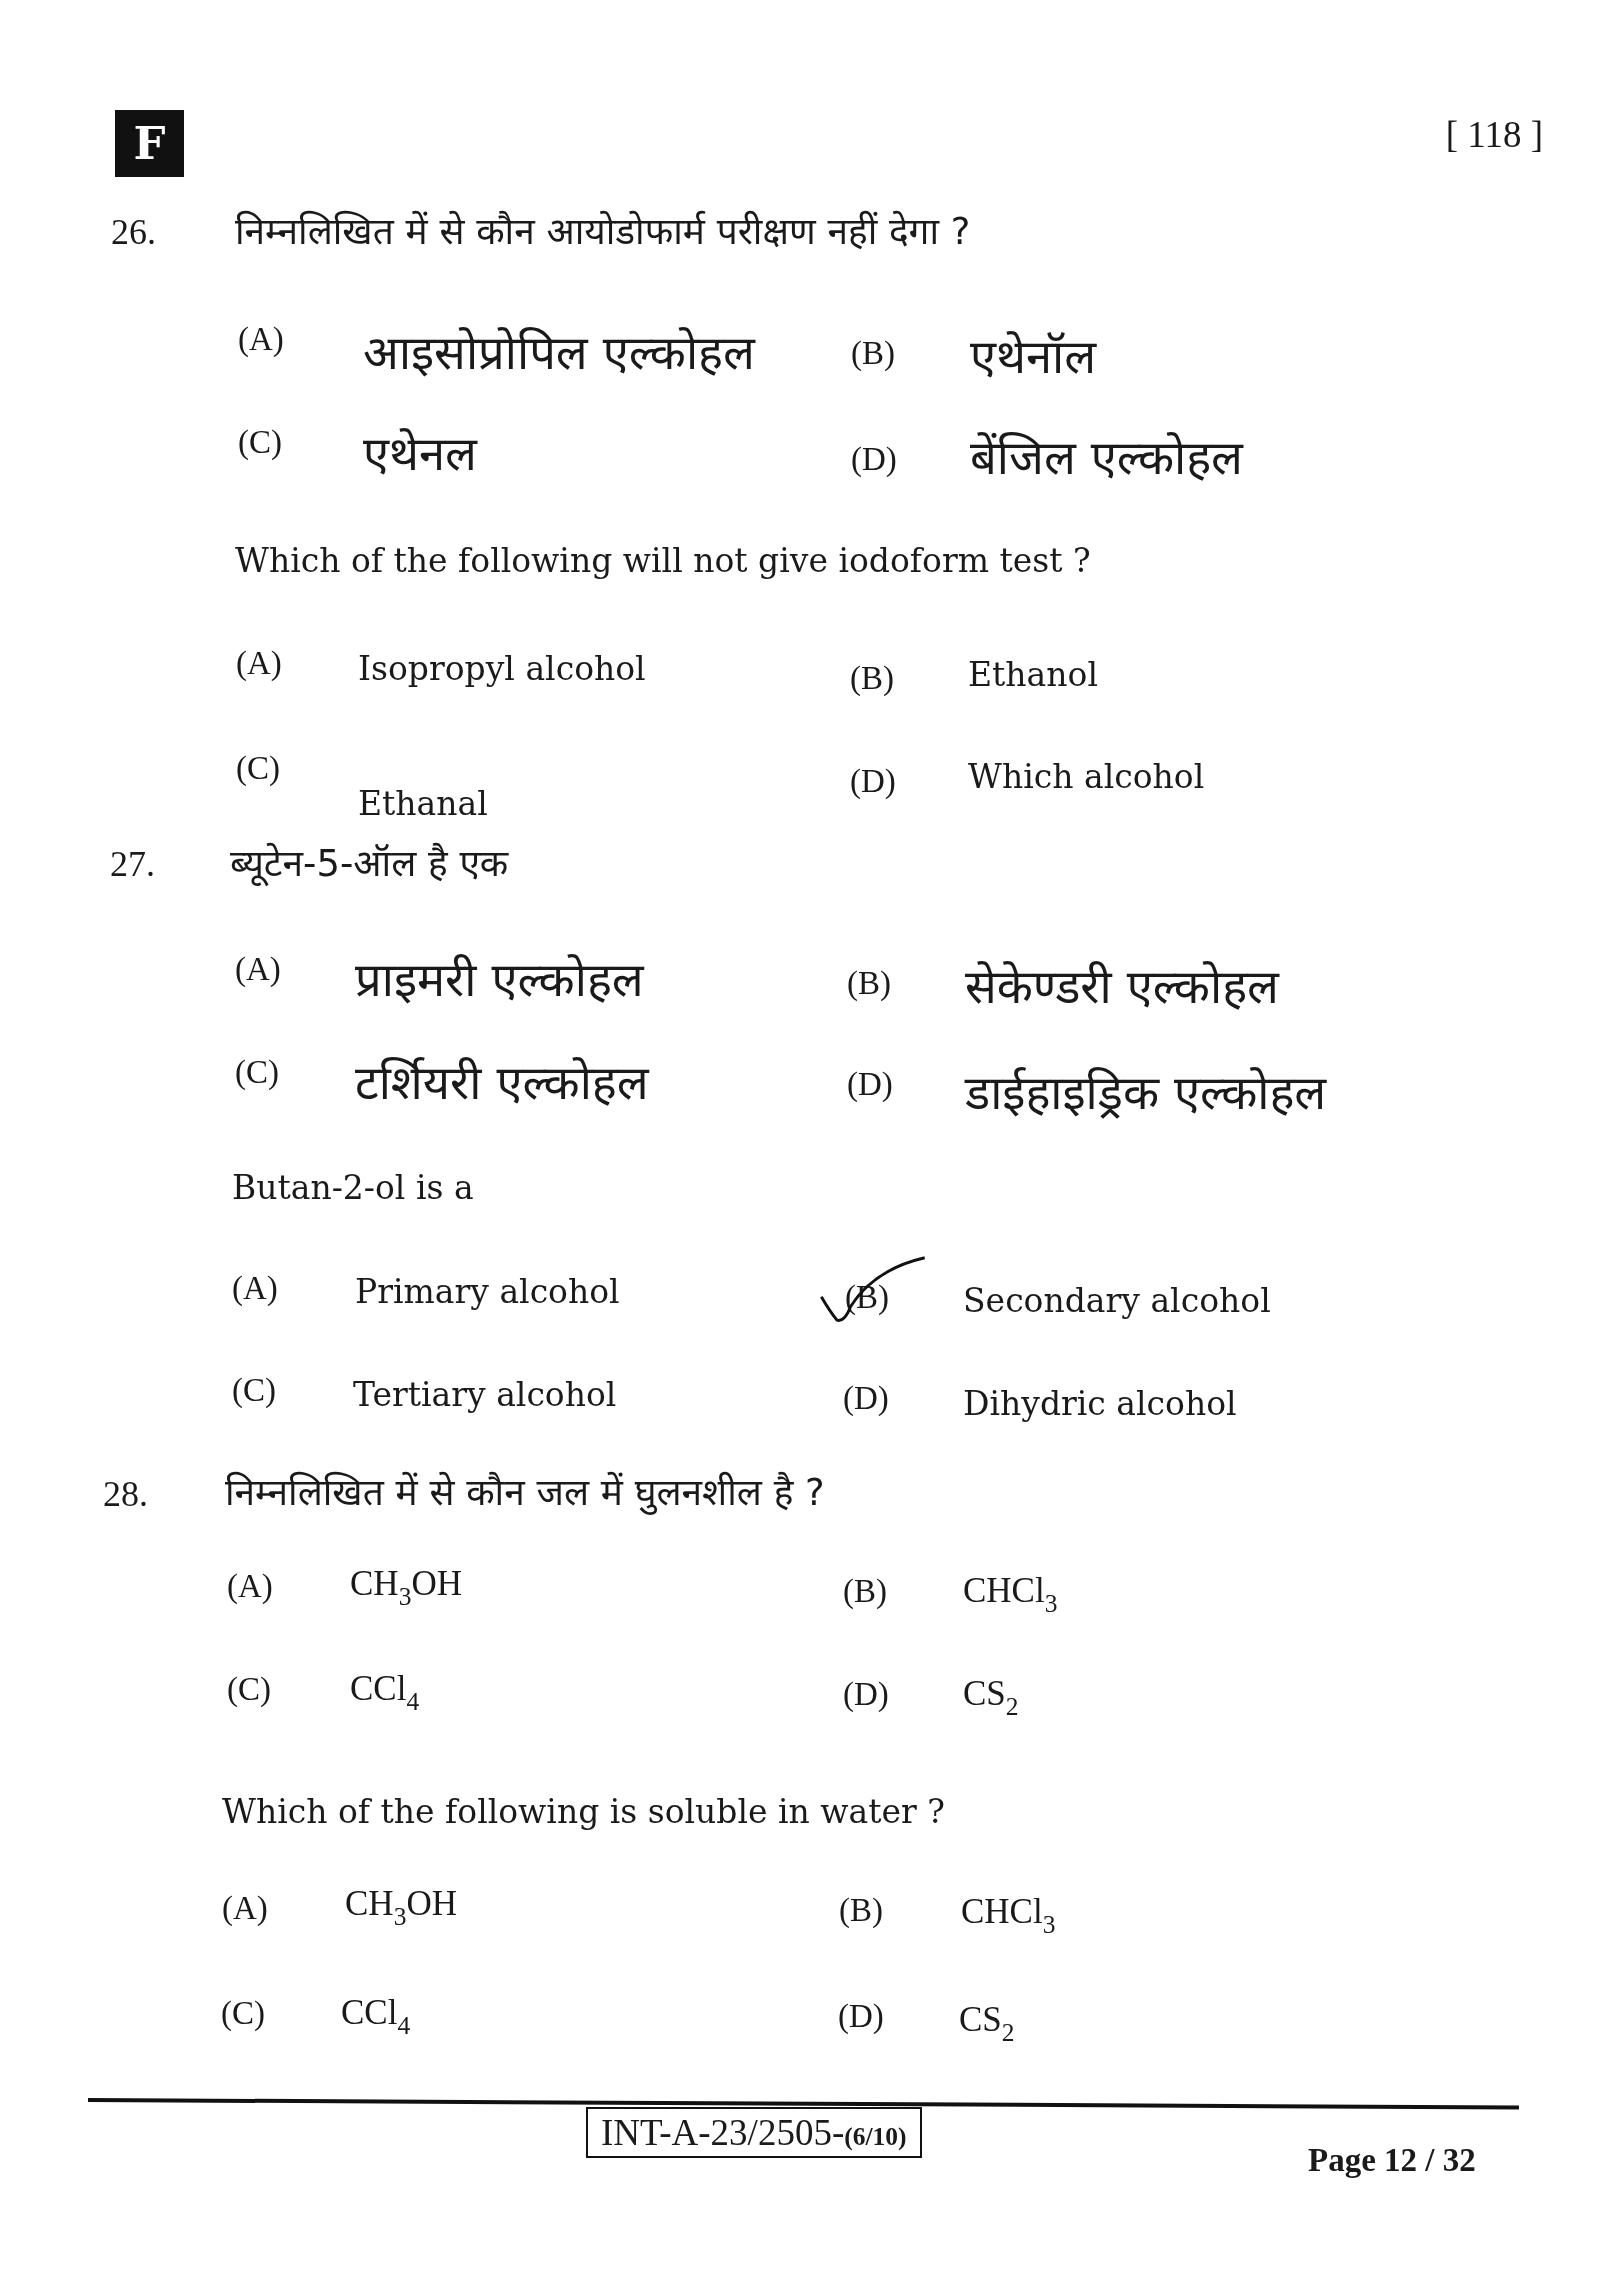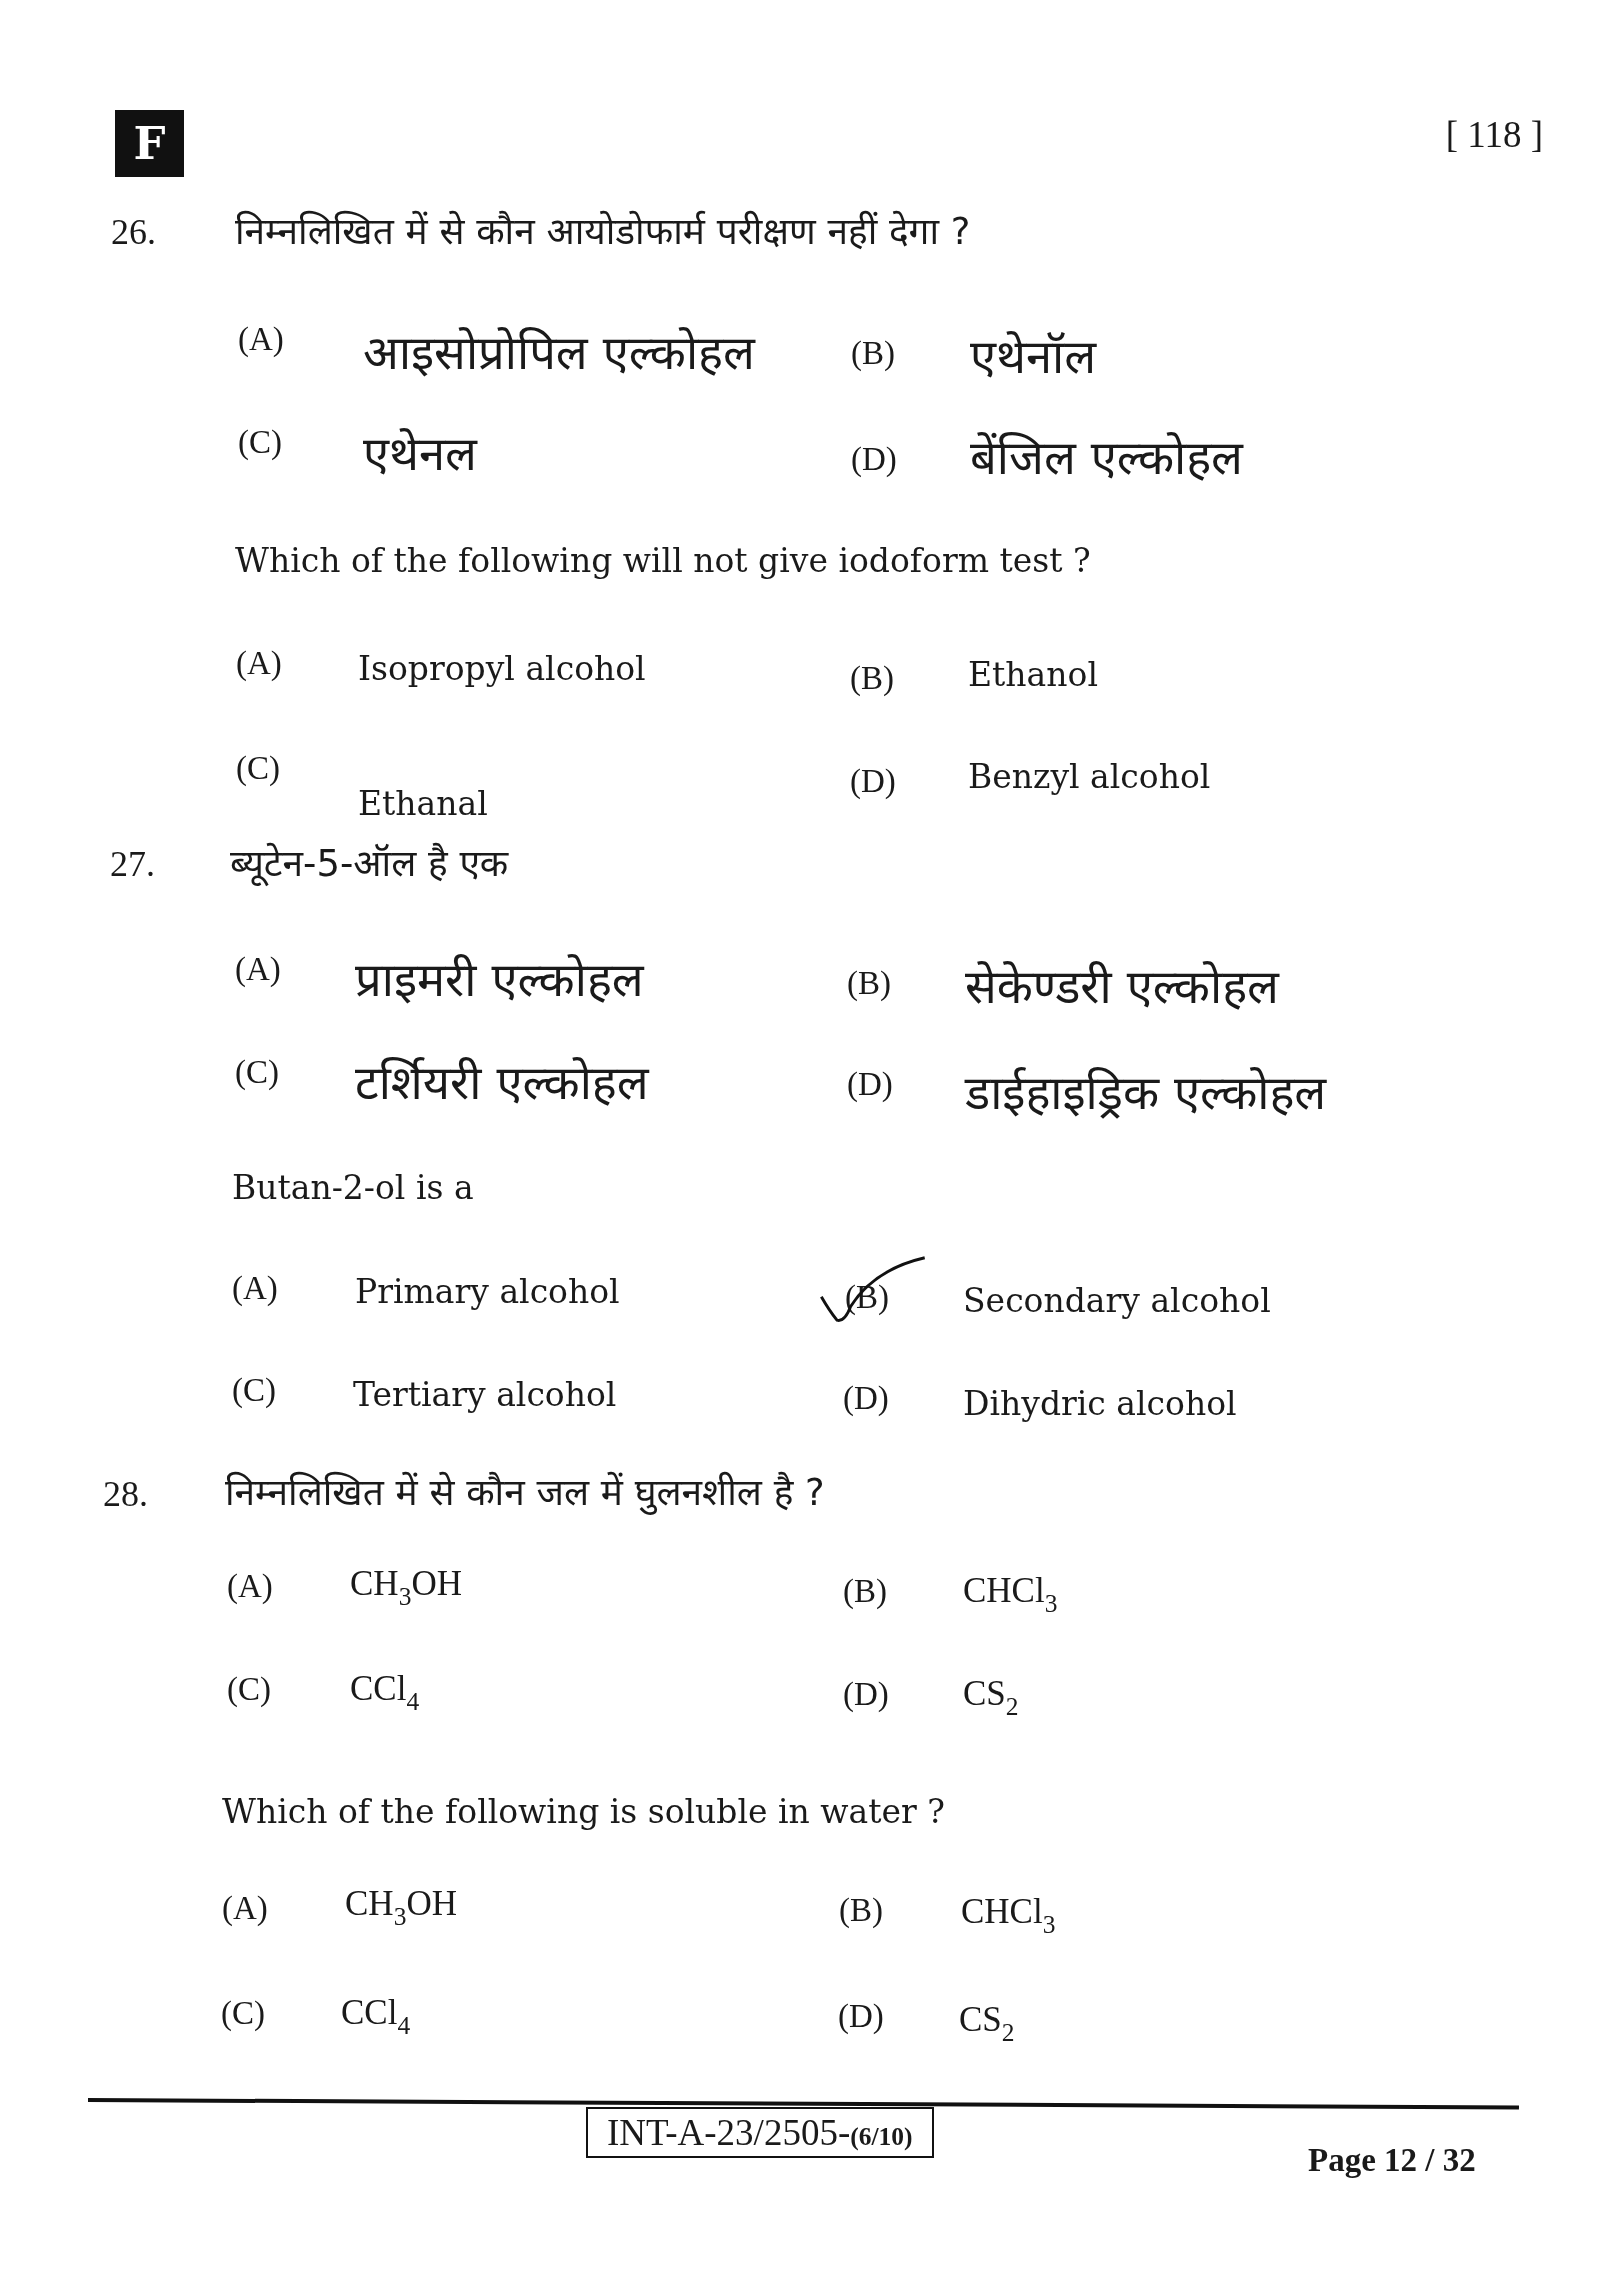--- a/index.html
+++ b/index.html
@@ -20,21 +20,21 @@
   .qtext-hi { font-size: 37px; font-family: "DejaVu Sans", sans-serif; }
   .qtext-en { font-size: 33px; font-family: "DejaVu Serif", serif; }
   .optlbl { font-size: 33px; font-family: "Liberation Serif", serif; }
   .opt-hi { font-size: 47px; font-family: "DejaVu Sans", sans-serif; }
   .opt-en { font-size: 33px; font-family: "DejaVu Serif", serif; }
   .opt-chem { font-size: 35px; font-family: "Liberation Serif", serif; }
   .opt-chem sub { font-size: 25.5px; vertical-align: -9.8px; }
   .check-mark { position: absolute; }
   .footer-line { left: 88px; top: 2098px; width: 1431px; height: 3.9px; background: #111; transform: rotate(0.3deg); transform-origin: left; }
   .footer-code {
-    left: 586px; top: 2107px; padding: 2px 19px; border: 2.9px solid #111;
+    left: 586px; top: 2107px; padding: 2px 13px; border: 2.9px solid #111;
     font-size: 37px; font-family: "Liberation Serif", serif; background: #fff; text-align: center;
   }
   .footer-code small { font-size: 25.5px; font-weight: bold; }
   .footer-page { left: 1308px; top: 2142px; font-size: 33px; font-family: "Liberation Serif", serif; font-weight: bold; }
 </style>
 </head>
 <body>
 
 <div class="abs set-box">F</div>
 <div class="abs page-code">[ 118 ]</div>
@@ -53,21 +53,21 @@
 
 <div class="abs qtext-en" style="left:235px; top:541px;">Which of the following will not give iodoform test ?</div>
 
 <div class="abs optlbl" style="left:236px; top:645px;">(A)</div>
 <div class="abs opt-en" style="left:358px; top:649px;">Isopropyl alcohol</div>
 <div class="abs optlbl" style="left:850px; top:660px;">(B)</div>
 <div class="abs opt-en" style="left:968px; top:655px;">Ethanol</div>
 <div class="abs optlbl" style="left:236px; top:750px;">(C)</div>
 <div class="abs opt-en" style="left:358px; top:784px;">Ethanal</div>
 <div class="abs optlbl" style="left:850px; top:763px;">(D)</div>
-<div class="abs opt-en" style="left:968px; top:757px;">Benzyl alcohol</div>
+<div class="abs opt-en" style="left:968px; top:757px;">Which alcohol</div>
 
 <div class="abs qnum" style="left:110px; top:843px;">27.</div>
 <div class="abs qtext-hi" style="left:230px; top:836px;">ब्यूटेन-5-ऑल है एक</div>
 
 <div class="abs optlbl" style="left:235px; top:951px;">(A)</div>
 <div class="abs opt-hi" style="left:355px; top:946px;">प्राइमरी एल्कोहल</div>
 <div class="abs optlbl" style="left:847px; top:965px;">(B)</div>
 <div class="abs opt-hi" style="left:965px; top:953px;">सेकेण्डरी एल्कोहल</div>
 <div class="abs optlbl" style="left:235px; top:1054px;">(C)</div>
 <div class="abs opt-hi" style="left:355px; top:1049px;">टर्शियरी एल्कोहल</div>

